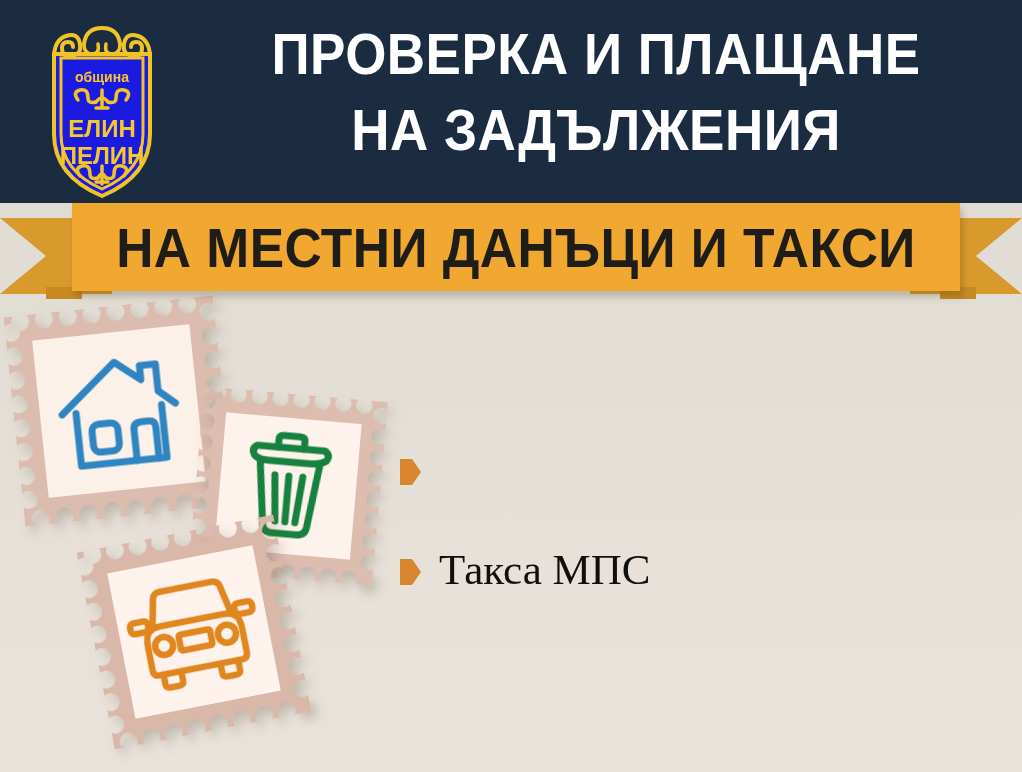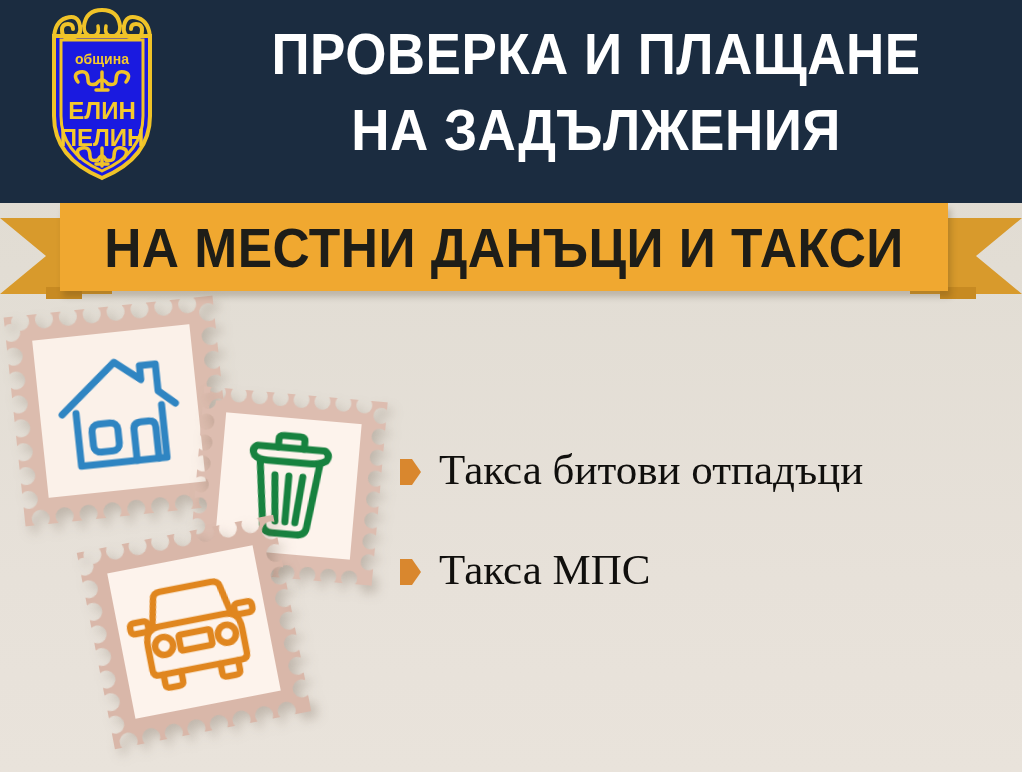--- a/index.html
+++ b/index.html
@@ -30,21 +30,21 @@
     top: 0;
     width: 1022px;
     height: 203px;
     background: #1b2c40;
     z-index: 5;
   }
 
   .logo {
     position: absolute;
     left: 28px;
-    top: 6px;
+    top: 24px;
     width: 148px;
     height: 182px;
   }
   .logo svg { display: block; width: 148px; height: 182px; }
 
   .header-title {
     position: absolute;
     left: 190px;
     top: 16px;
     width: 812px;
@@ -91,21 +91,21 @@
     position: absolute;
     top: 84px;
     height: 12px;
     background: #c78a22;
   }
   .ribbon-shadow.left { left: 46px; width: 36px; }
   .ribbon-shadow.right { right: 46px; width: 36px; }
 
   .ribbon-panel {
     position: absolute;
-    left: 60px;
+    left: 72px;
     top: 0;
     width: 888px;
     height: 88px;
     background: #f0a830;
     box-shadow: 3px 6px 6px rgba(60, 45, 20, 0.22);
   }
 
   .ribbon-text {
     position: absolute;
     left: 0;
@@ -398,21 +398,20 @@
         </g>
       </svg>
     </div>
   </div>
 
   <div class="bullets">
 
 
     <div class="bullet-row">
       <span class="bullet-marker"></span>
-      <span class="bullet-label">Такса битови отпадъци</span>
     </div>
 
     <div class="bullet-row">
       <span class="bullet-marker"></span>
       <span class="bullet-label">Такса МПС</span>
     </div>
   </div>
 
 </div>
 

